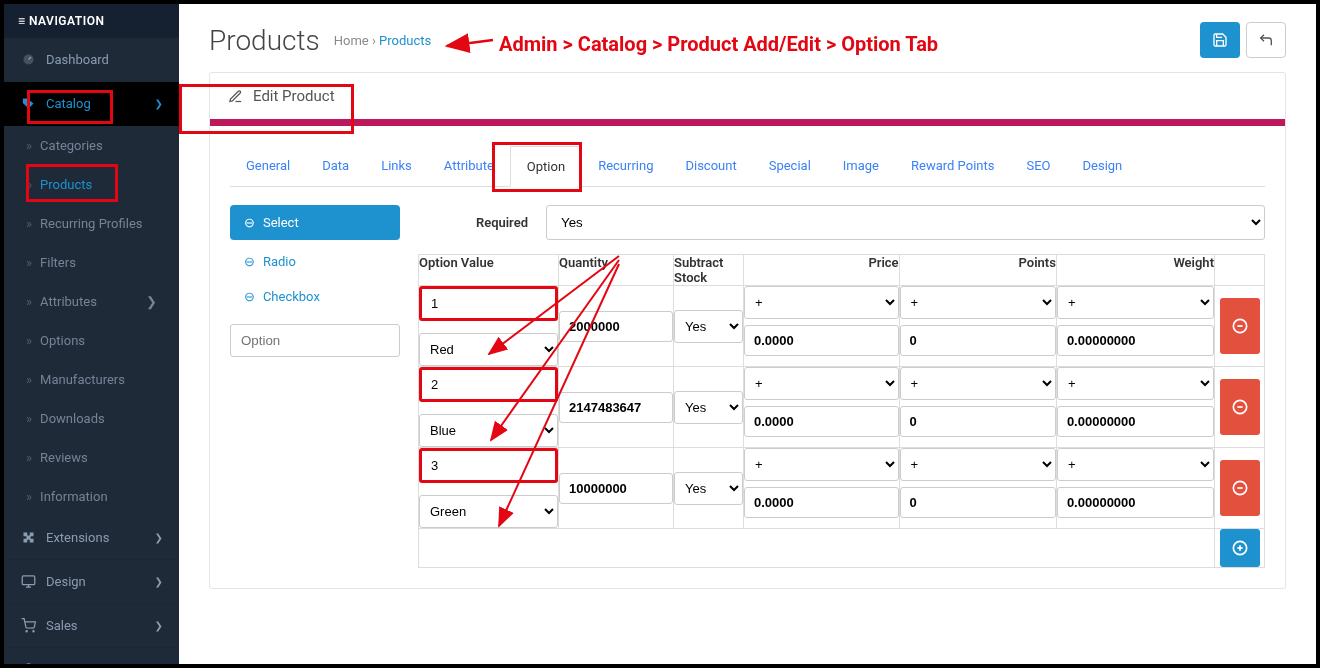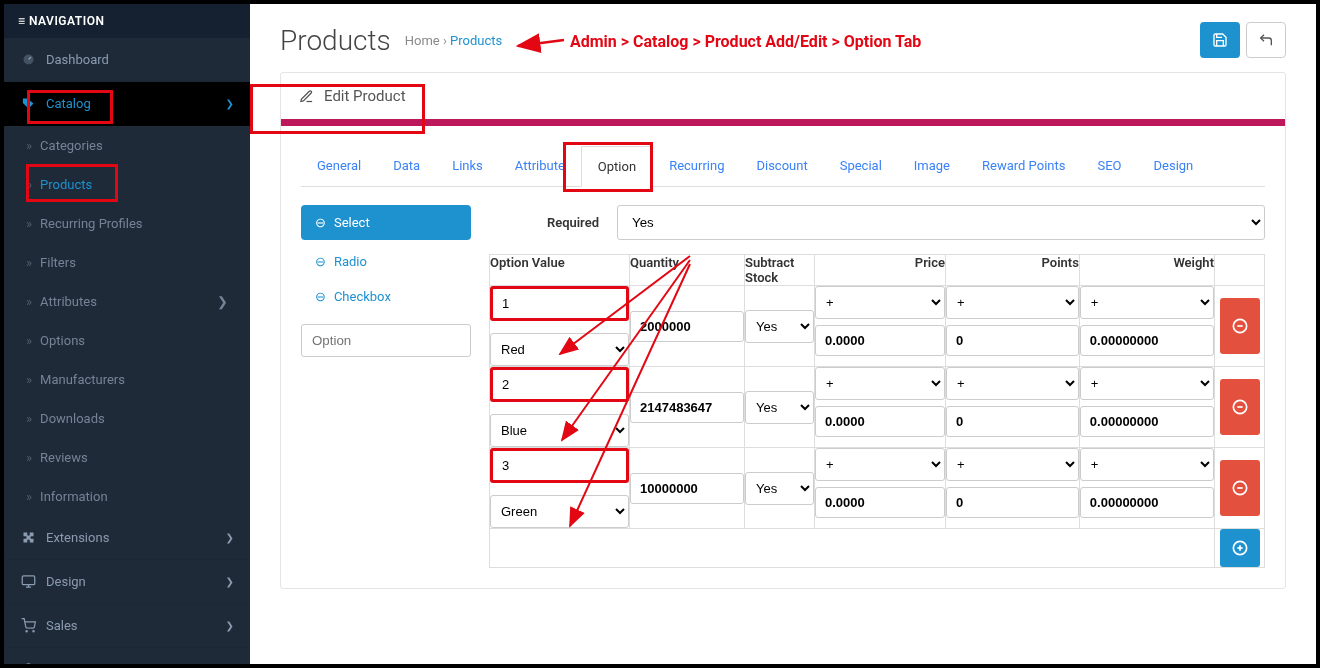--- a/index.html
+++ b/index.html
@@ -1,18 +1,18 @@
 <!DOCTYPE html>
 <html><head>
 <meta charset="utf-8">
 <style>
 * { box-sizing: border-box; margin: 0; padding: 0; }
 body { font-family: -apple-system, BlinkMacSystemFont, "Segoe UI", Roboto, Arial, sans-serif; font-size: 13px; background: #fff; border: 4px solid #000; width: 1320px; height: 668px; overflow: hidden; position: relative; }
 .layout { display: flex; height: 100%; }
-.sidebar { width: 246px; background: #1e2a38; color: #8b9bb0; flex-shrink: 0; overflow-y: auto; }
+.sidebar { width: 175px; background: #1e2a38; color: #8b9bb0; flex-shrink: 0; overflow-y: auto; }
 .nav-header { background: #152030; color: #fff; padding: 10px 14px; font-size: 12px; font-weight: 600; letter-spacing: 0.5px; }
 .nav-header::before { content: "≡ "; }
 .nav-item { padding: 14px 16px; display: flex; align-items: center; gap: 10px; cursor: pointer; border-bottom: 1px solid rgba(0,0,0,0.05); }
 .nav-item.active { background: #000000; color: #1e91cf; }
 .nav-item .chev { margin-left: auto; font-size: 10px; }
 .nav-sub { padding: 12px 22px; color: #768296; cursor: pointer; display: flex; align-items: center; gap: 8px; }
 .nav-sub::before { content: "»"; color: #555e6a; }
 .nav-sub.active { color: #1e91cf; }
 .nav-icon { width: 16px; display: inline-flex; justify-content: center; }
 
@@ -51,21 +51,21 @@
 .tbl th.right { text-align: right; }
 .cell-input { width: 100%; padding: 7px 9px; border: 1px solid #ccc; border-radius: 3px; margin-bottom: 6px; font-size: 13px; }
 .cell-input.single { margin-bottom: 0; font-weight: bold; }
 .cell-select { width: 100%; padding: 7px 6px; border: 1px solid #ccc; border-radius: 3px; background: #fff; font-size: 13px; }
 .cell-stack { display: flex; flex-direction: column; gap: 6px; }
 .remove-btn { width: 40px; height: 56px; background: #e3503e; border: none; border-radius: 3px; color: #fff; display: inline-flex; align-items: center; justify-content: center; cursor: pointer; }
 .add-btn { width: 40px; height: 38px; background: #1e91cf; border: none; border-radius: 3px; color: #fff; display: inline-flex; align-items: center; justify-content: center; cursor: pointer; }
 
 
 .anno-box { position: absolute; border: 3px solid #e30613; pointer-events: none; z-index: 50; }
-.anno-text { position: absolute; color: #e30613; font-weight: 700; font-size: 16px; z-index: 50; pointer-events: none; }
+.anno-text { position: absolute; color: #e30613; font-weight: 700; font-size: 20px; z-index: 50; pointer-events: none; }
 .anno-svg { position: absolute; top: 0; left: 0; z-index: 49; pointer-events: none; }
 </style>
 </head>
 <body>
 
 <div class="layout">
   <div class="sidebar">
     <div class="nav-header">NAVIGATION</div>
     <div id="nav-items">
         <div class="nav-item">

